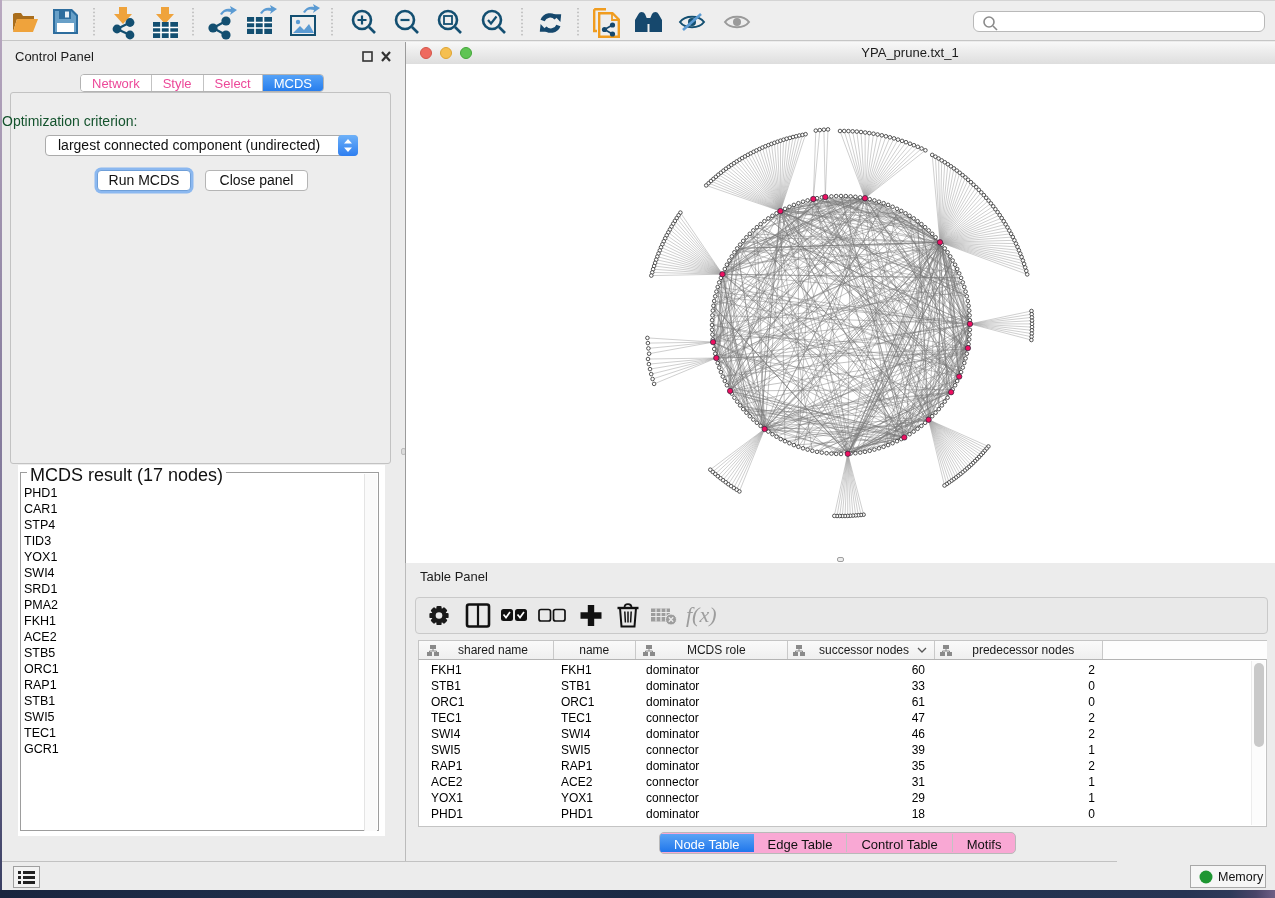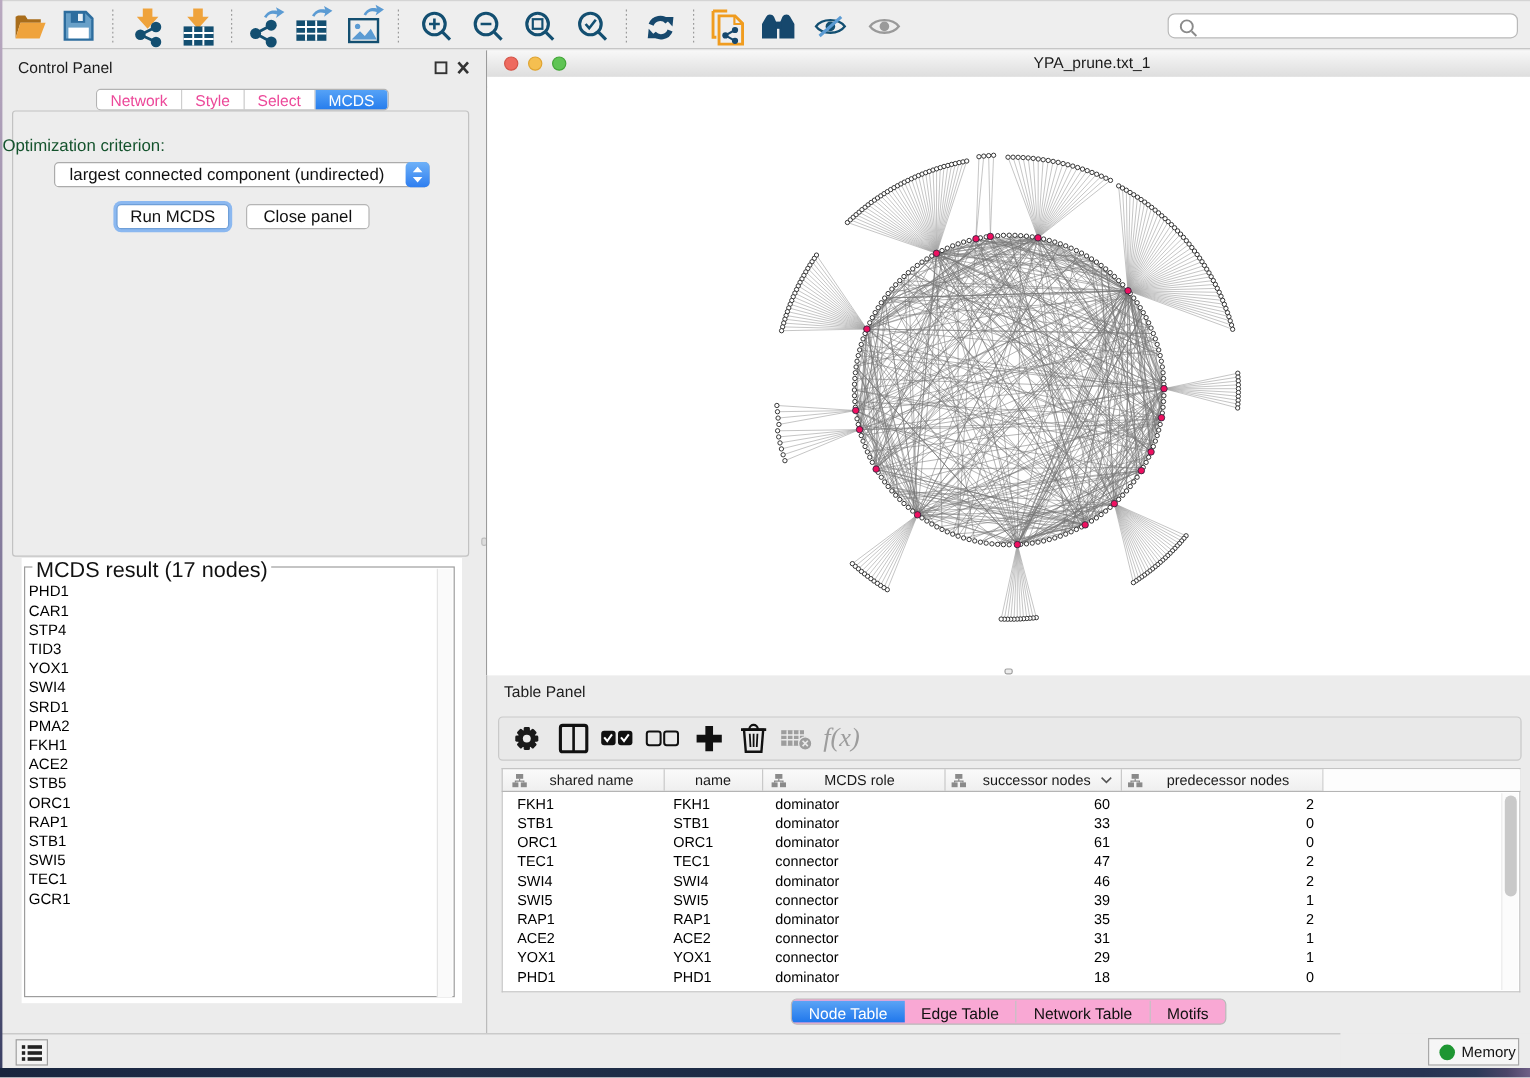--- a/index.html
+++ b/index.html
@@ -760,21 +760,21 @@
         <span style="left:420px;width:86px;text-align:right">18</span>
         <span style="left:590px;width:86px;text-align:right">0</span>
       </div>
   <div id="tscroll">
         <div class="thumb"></div>
       </div>
  </div>
  <div id="btabs">
   <div class="tab sel">Node Table</div>
       <div class="tab">Edge Table</div>
-      <div class="tab">Network Table</div>
+      <div class="tab">Control Table</div>
       <div class="tab" style="border-right:none">Motifs</div>
  </div>
 </div>
 
 <div id="statusbar" class="abs">
  <div id="listbtn">
       <svg width="25" height="20" style="position:absolute;left:4px;top:3px">
         <g fill="#222">
           <rect x="0" y="1" width="3" height="3"></rect>
           <rect x="5" y="1" width="12" height="3"></rect>

